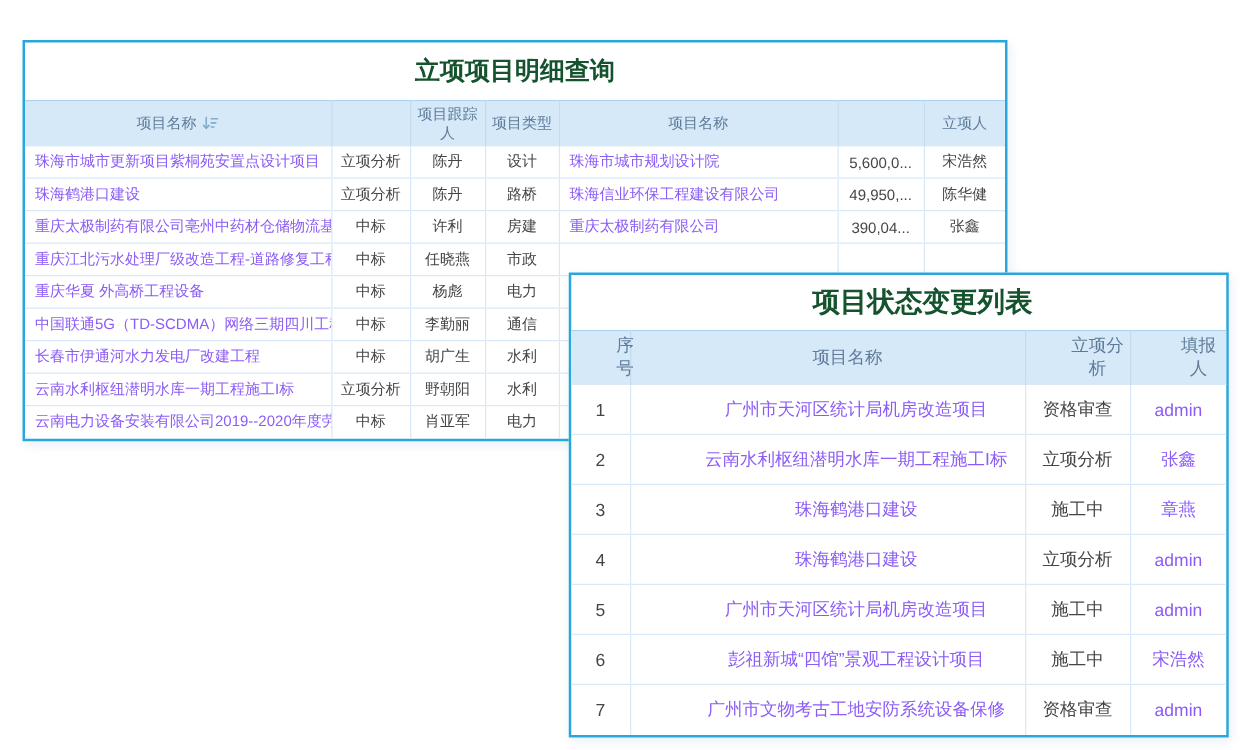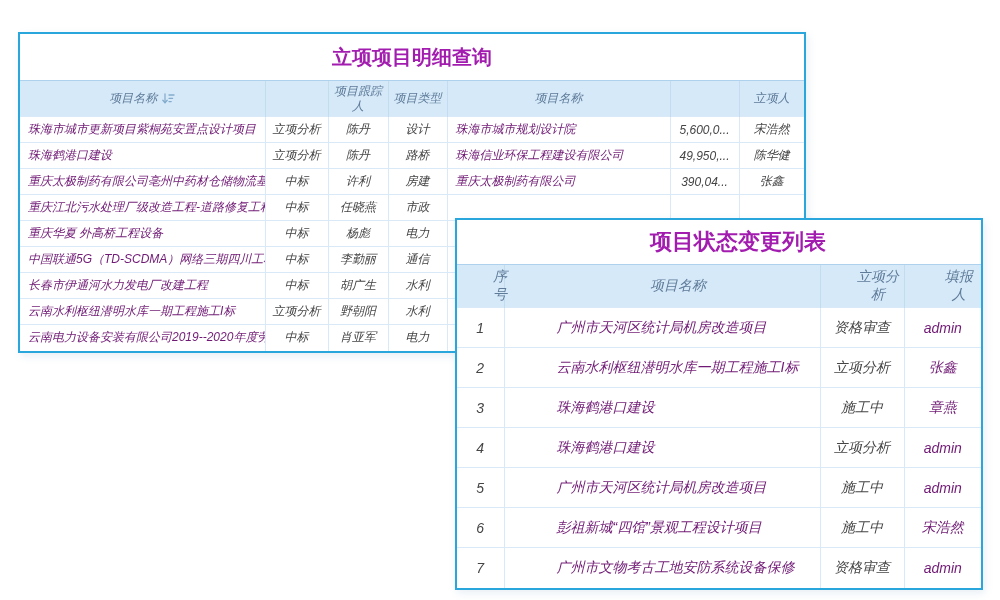--- a/index.html
+++ b/index.html
@@ -4,43 +4,43 @@
 <style>
   html,body{margin:0;padding:0;background:#ffffff;width:1000px;height:600px;overflow:hidden;
     font-family:"Liberation Sans","DejaVu Sans",sans-serif;}
   .stage{position:relative;width:1000px;height:600px;background:#fff;}
 
   .panel{position:absolute;background:#fff;border:2px solid #29a7dd;
     box-shadow:2px 3px 8px rgba(90,140,190,.14);}
   .panel1{left:18px;top:32px;width:784px;z-index:1;}
   .panel2{left:455px;top:218px;width:524px;z-index:2;}
 
-  .p-title{text-align:center;font-weight:bold;color:#a21caf;}
+  .p-title{text-align:center;font-weight:bold;color:#14532d;}
   .panel1 .p-title{height:46px;line-height:46px;font-size:20px;}
   .panel2 .p-title{height:44px;line-height:44px;font-size:22px;padding-left:38px;}
 
-  table{border-collapse:collapse;table-layout:fixed;width:100%;font-style:italic;}
+  table{border-collapse:collapse;table-layout:fixed;width:100%;}
   th{background:#d6e9f8;color:#5e7b99;font-weight:400;
      border-top:1px solid #aed2ee;border-left:1px solid #c3dcf0;
      text-align:center;vertical-align:middle;padding:2px 4px;box-sizing:border-box;}
   th:first-child{border-left:none;}
   td{border-top:1px solid #d9e9f7;border-left:1px solid #d9e9f7;color:#454545;
      text-align:center;vertical-align:middle;white-space:nowrap;overflow:hidden;
      padding:0 6px;box-sizing:border-box;}
   td:first-child{border-left:none;}
 
   .t1 th{height:36px;font-size:12px;line-height:15px;}
   .t1 td{height:26px;font-size:12px;}
   .t1 td.c-name{text-align:left;padding-left:8px;}
 
   .t2 th{height:43px;font-size:14px;padding-left:36px;}
   .t2 td{height:40px;font-size:14px;}
-  .t2 td.c-name{text-align:left;padding-left:52px;}
-
-  .link{color:#701a75;cursor:pointer;text-decoration:none;}
+  .t2 td.c-name{text-align:center;padding-left:52px;}
+
+  .link{color:#8b5cf6;cursor:pointer;text-decoration:none;}
   .sort-icon{vertical-align:-2px;margin-left:4px;}
   .th-name-wrap{display:inline-flex;align-items:center;}
 </style>
 </head>
 <body>
 
 <div class="stage">
 
   <section class="panel panel1">
     <div class="p-title">立项项目明细查询</div>

